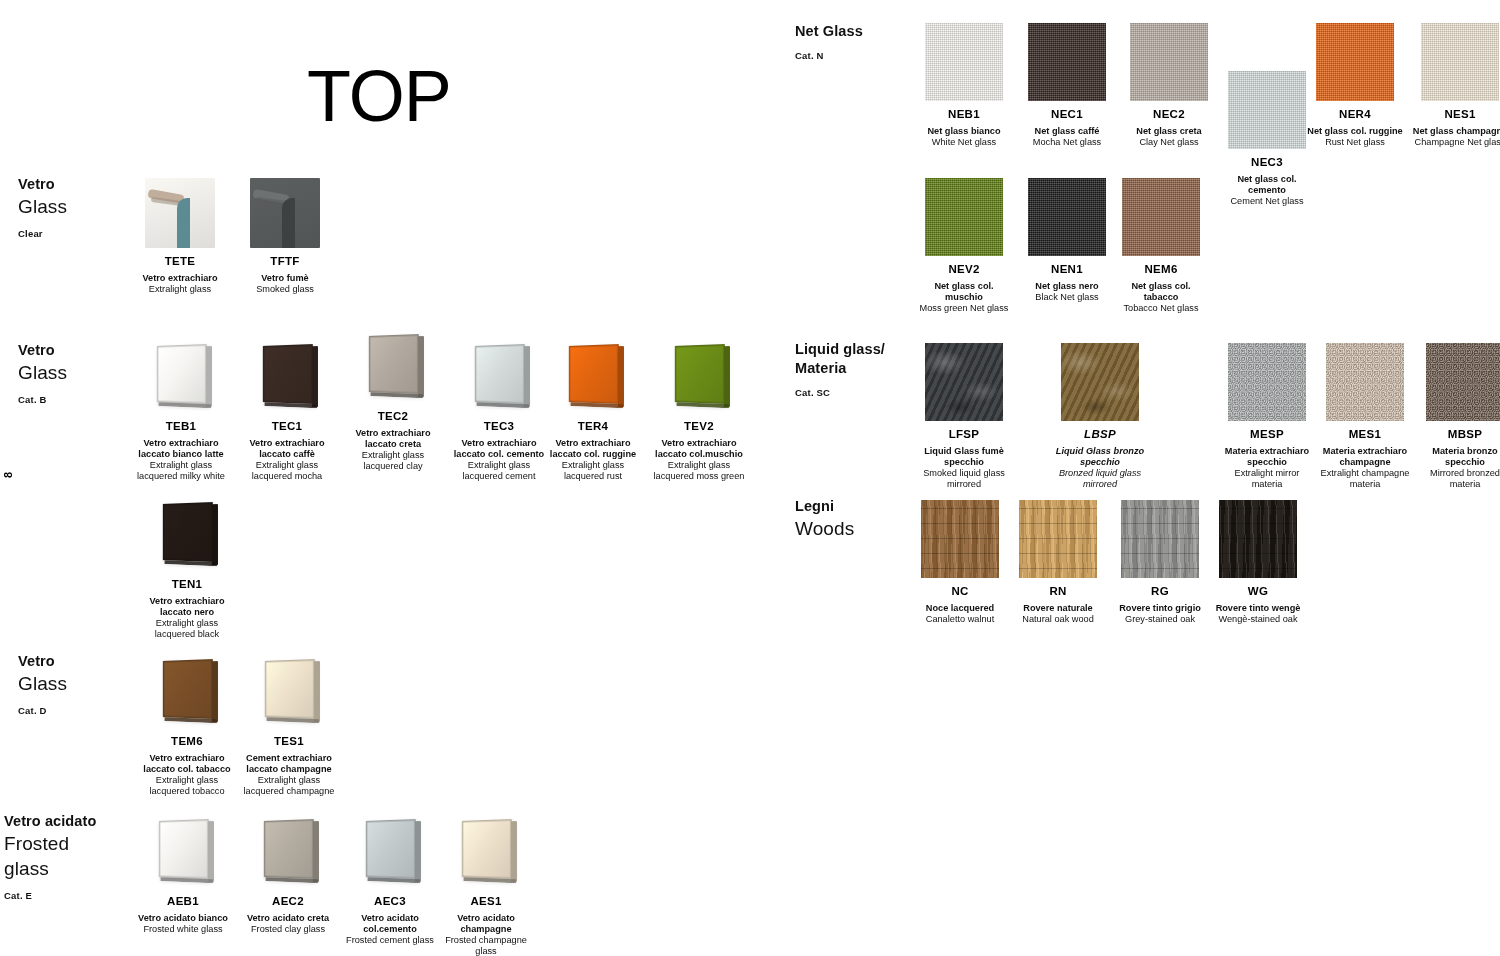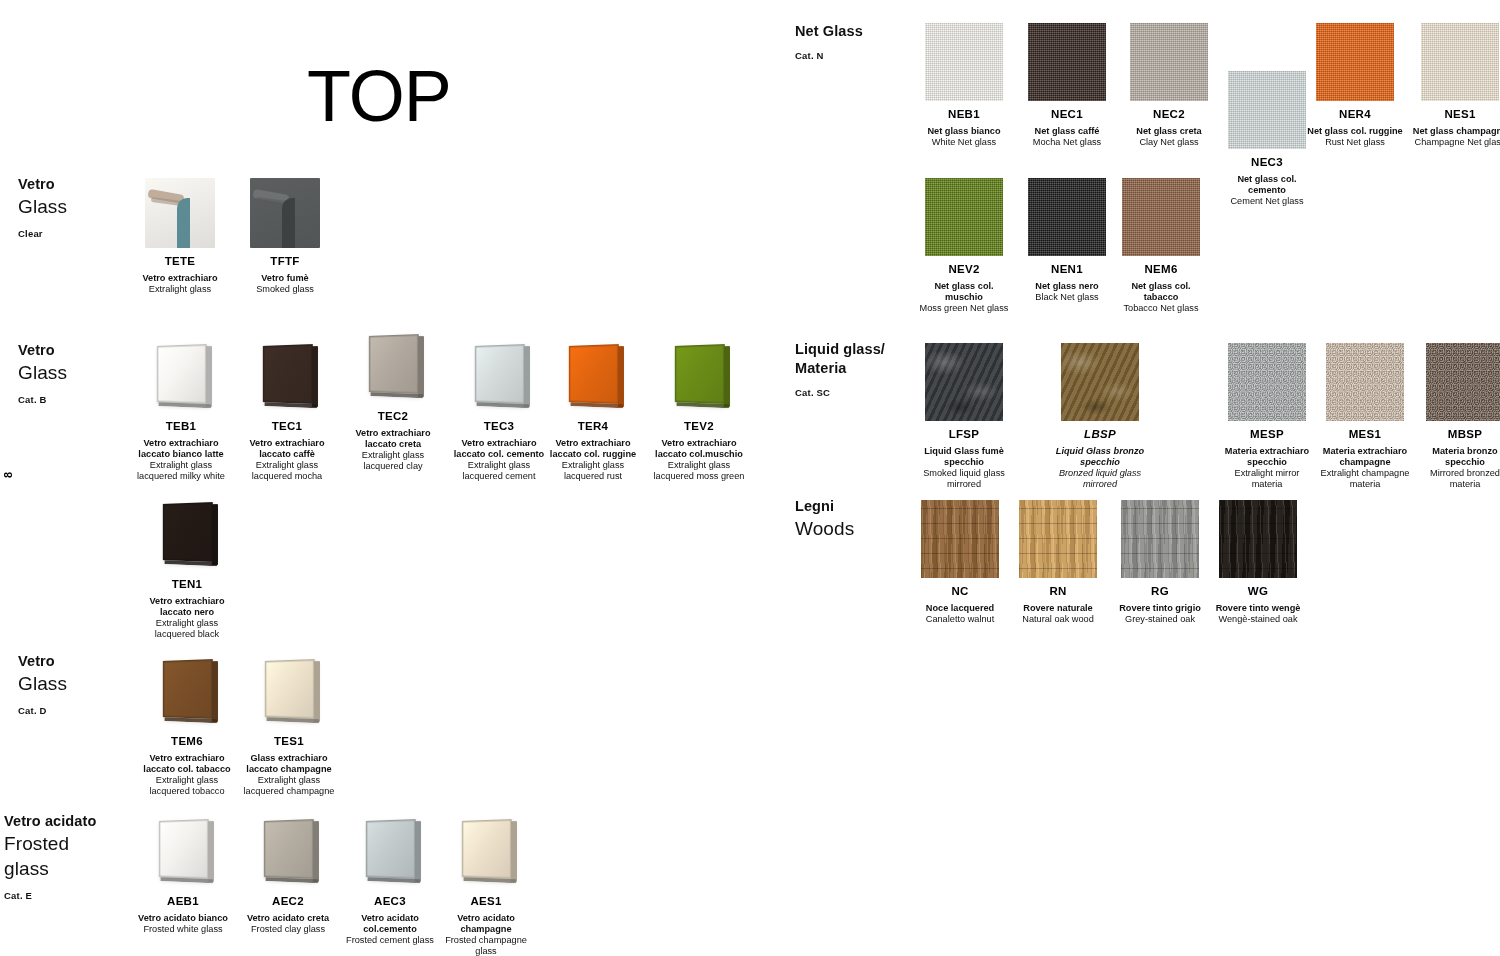--- a/index.html
+++ b/index.html
@@ -282,21 +282,21 @@
       </div>
       <div class="cell" style="left: 239px; top: 658px; width: 100px;">
         <div class="tile-wrap">
           <div class="tile">
             <div class="face" style="background: linear-gradient(125deg, rgb(255, 250, 224) 0%, rgb(239, 227, 204) 45%, rgb(215, 204, 184) 100%); box-shadow: rgb(186, 177, 159) 0px 0px 0px 1.5px inset, rgba(0, 0, 0, 0.22) 2px 3px 5px;"></div>
             <div class="edge" style="background: rgb(239, 227, 204);"></div>
             <div class="btm" style="background: rgb(143, 136, 122);"></div>
           </div>
         </div>
         <div class="code">TES1</div>
-        <div class="it-desc">Glass extrachiaro laccato champagne</div>
+        <div class="it-desc">Cement extrachiaro laccato champagne</div>
         <div class="en-desc">Extralight glass lacquered champagne</div>
       </div>
       <div class="group-head" style="left: 4px; top: 812px; width: 115px;">
         <div class="it">Vetro acidato</div>
         <div class="en">Frosted glass</div>
         <div class="cat">Cat. E</div>
       </div>
       <div class="cell" style="left: 133px; top: 818px; width: 100px;">
         <div class="tile-wrap">
           <div class="tile">

